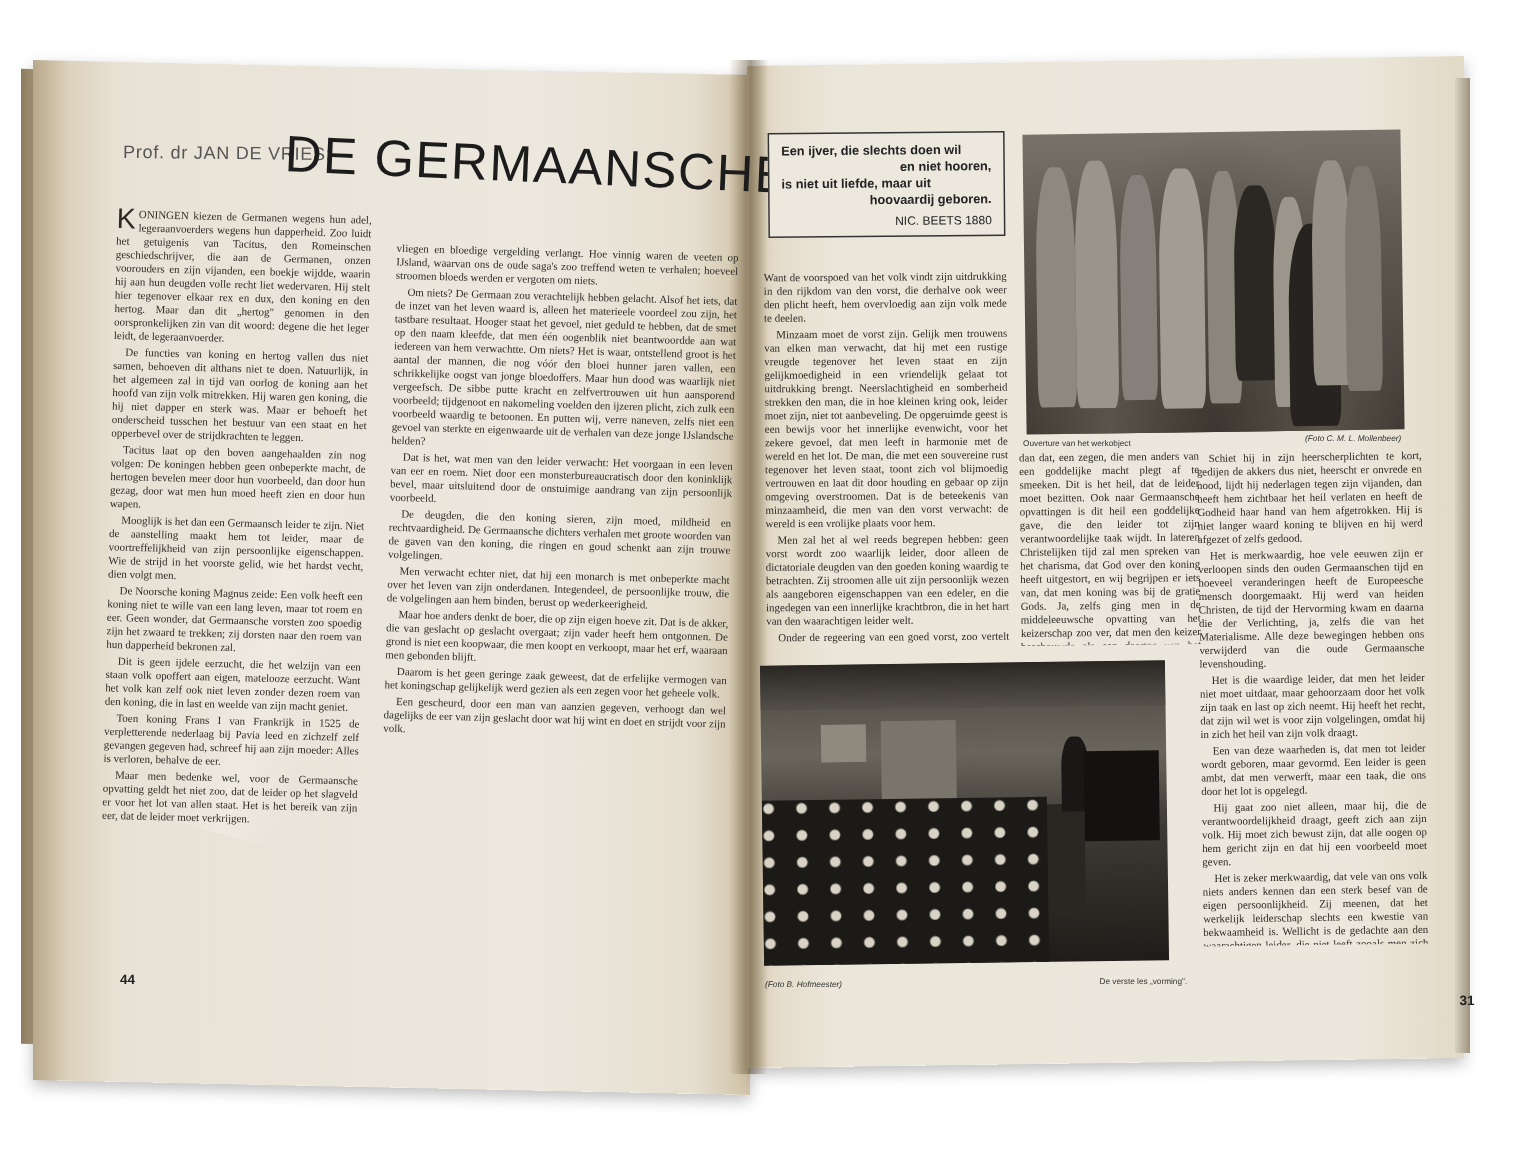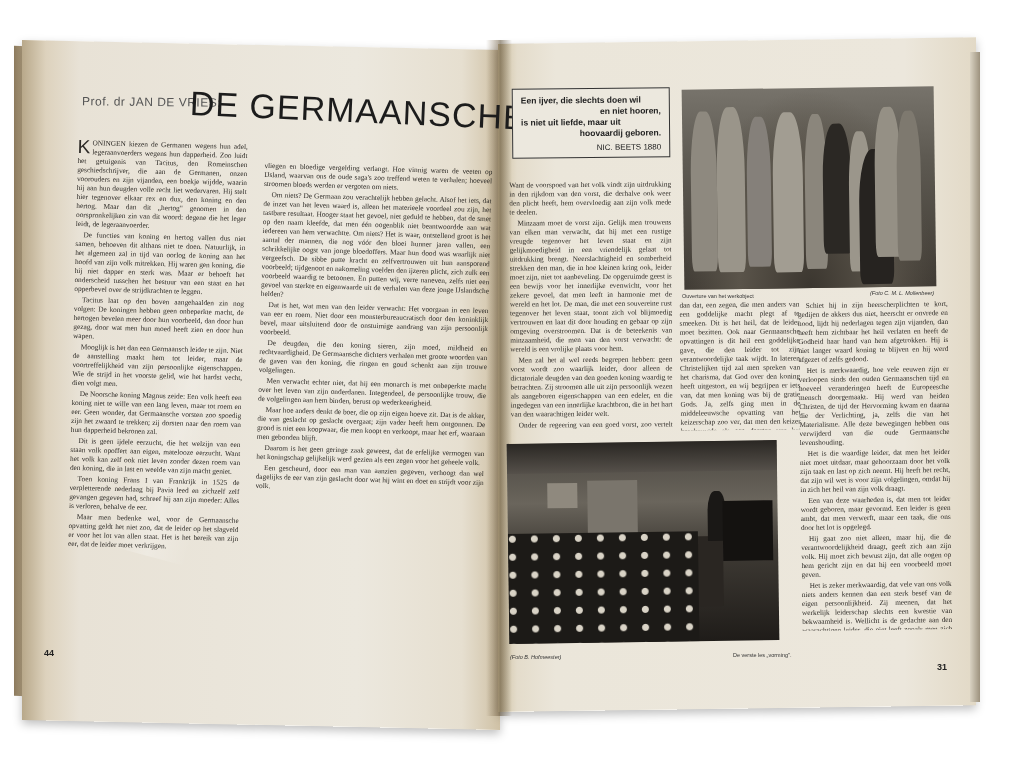--- a/index.html
+++ b/index.html
@@ -69,21 +69,21 @@
     background:
       radial-gradient(ellipse at 50% 100%, #3b362f 0%, #5a544a 40%, transparent 70%),
       linear-gradient(180deg,#77736b 0%,#5e5a52 35%,#403b34 100%);
   }
   .photo-2 {
     left:508px; top:442px; width:270px; height:200px; transform:rotate(-0.8deg);
     background:linear-gradient(180deg,#4a4640 0%,#6a655c 30%,#3e3a34 55%,#1f1c19 100%);
   }
   .person { position:absolute; border-radius:40% 40% 10% 10%; }
   .caption { position:absolute; font-family:"Liberation Sans", sans-serif; font-size:5.5px; color:#333; font-style:italic; }
-  .page-num { position:absolute; font-family:"Liberation Sans", sans-serif; font-weight:bold; font-size:9px; color:#222; }
+  .page-num { position:absolute; font-family:"Liberation Sans", sans-serif; font-weight:bold; font-size:9px; color:#222;margin-left:36px; }
   .shine { position:absolute; left:140px; top:300px; width:80px; height:260px;
     background:linear-gradient(90deg,transparent,rgba(255,255,255,0.25),transparent); transform:rotate(15deg); }
 </style>
 </head>
 <body>
 
 <div class="spread">
   <div class="page-left-edge"></div>
   <div class="page-left"></div>
   <div class="page-right"></div>

